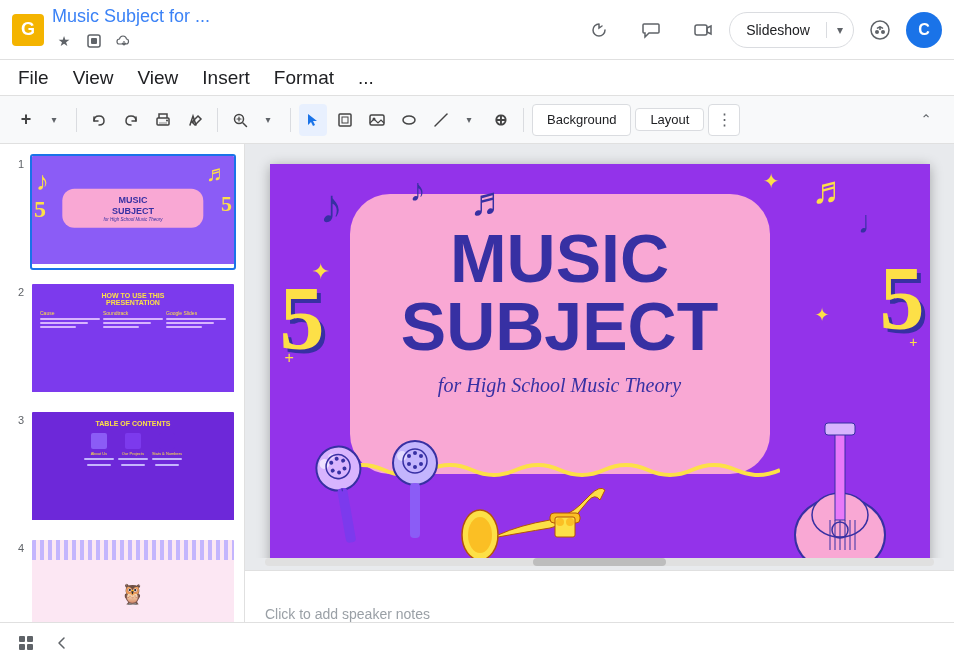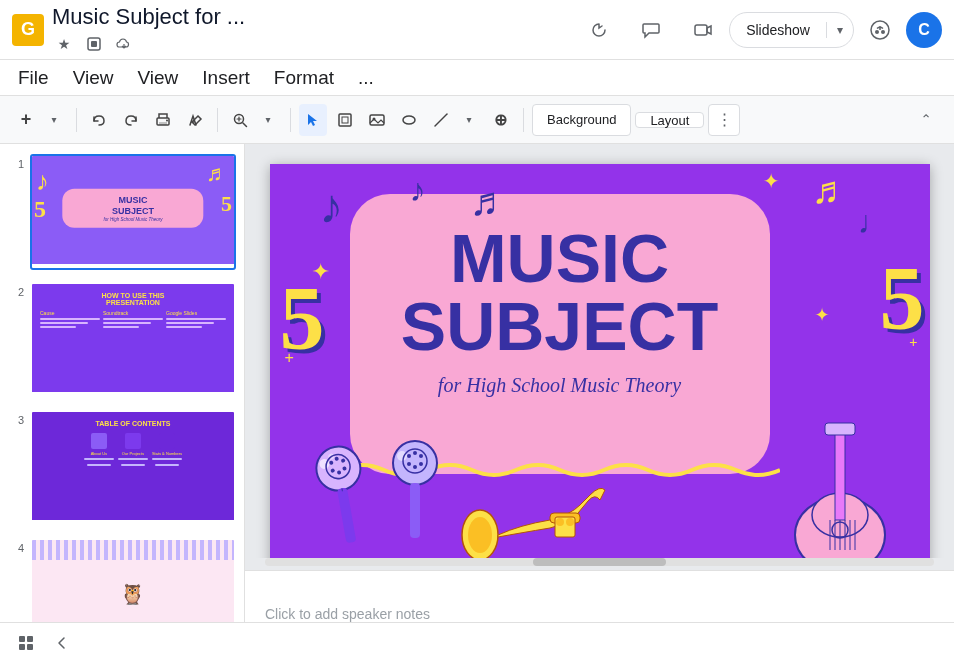--- a/index.html
+++ b/index.html
@@ -10,21 +10,21 @@
       display: flex; align-items: center; height: 60px;
       background: #fff; padding: 0 12px; border-bottom: 1px solid #e0e0e0;
       gap: 8px;
     }
     .app-icon {
       width: 32px; height: 32px; background: #f4b400; border-radius: 4px;
       display: flex; align-items: center; justify-content: center;
       font-size: 18px; color: #fff; font-weight: bold; flex-shrink: 0;
     }
     .doc-title-area { display: flex; flex-direction: column; flex: 1; min-width: 0; }
-    .doc-title { font-size: 22px; color: #0f172a; white-space: nowrap; overflow: hidden; text-overflow: ellipsis; max-width: 200px; }
+    .doc-title { font-size: 18px; color: #3b82f6; white-space: nowrap; overflow: hidden; text-overflow: ellipsis; max-width: 200px; }
     .doc-icons { display: flex; gap: 6px; margin-top: 2px; }
     .icon-btn {
       width: 24px; height: 24px; display: flex; align-items: center; justify-content: center;
       border-radius: 50%; cursor: pointer; color: #5f6368; font-size: 14px;
     }
     .toolbar-center { display: flex; align-items: center; gap: 16px; margin-left: auto; margin-right: auto; }
     .toolbar-icon-btn {
       width: 36px; height: 36px; border-radius: 50%; border: none; background: transparent;
       cursor: pointer; display: flex; align-items: center; justify-content: center;
       color: #5f6368; font-size: 18px;
@@ -71,21 +71,21 @@
       justify-content: center; color: #444; font-size: 14px; padding: 0 4px;
     }
     .tb-divider { width: 1px; height: 24px; background: #dadce0; margin: 0 4px; }
     .tb-with-arrow { display: flex; align-items: center; }
     .tb-dropdown-arrow { font-size: 10px; color: #5f6368; }
     .bg-btn {
       padding: 0 14px; height: 32px; border: 1.5px solid #dadce0; border-radius: 4px;
       background: #fff; cursor: pointer; font-size: 13px; color: #202124;
     }
     .layout-btn {
-      padding: 0 14px; height: 16px; border: 1.5px solid #dadce0; border-radius: 4px;
+      padding: 0 14px; height: 23px; border: 1.5px solid #dadce0; border-radius: 4px;
       background: #fff; cursor: pointer; font-size: 13px; color: #202124;
     }
     .more-btn {
       width: 32px; height: 32px; border: 1.5px solid #dadce0; border-radius: 4px;
       background: #fff; cursor: pointer; display: flex; align-items: center; justify-content: center;
       font-size: 16px; color: #5f6368;
     }
     .collapse-btn {
       width: 32px; height: 32px; border: none; background: transparent; cursor: pointer;
       display: flex; align-items: center; justify-content: center; color: #5f6368;

